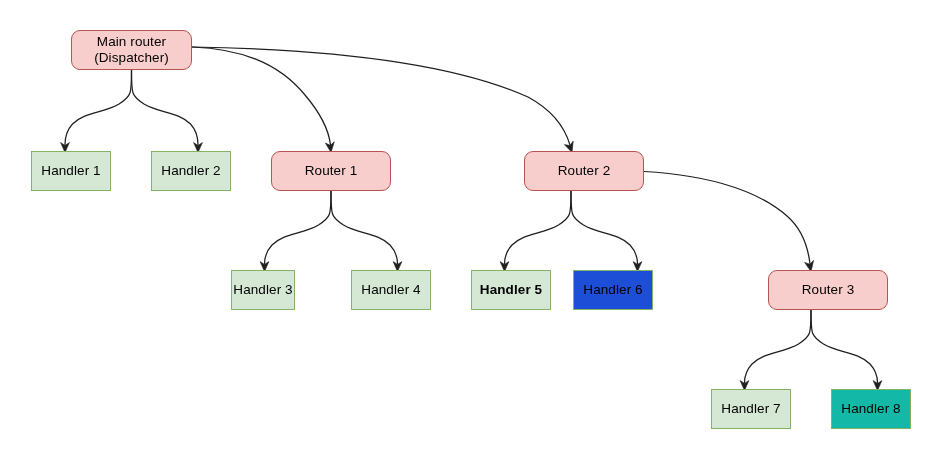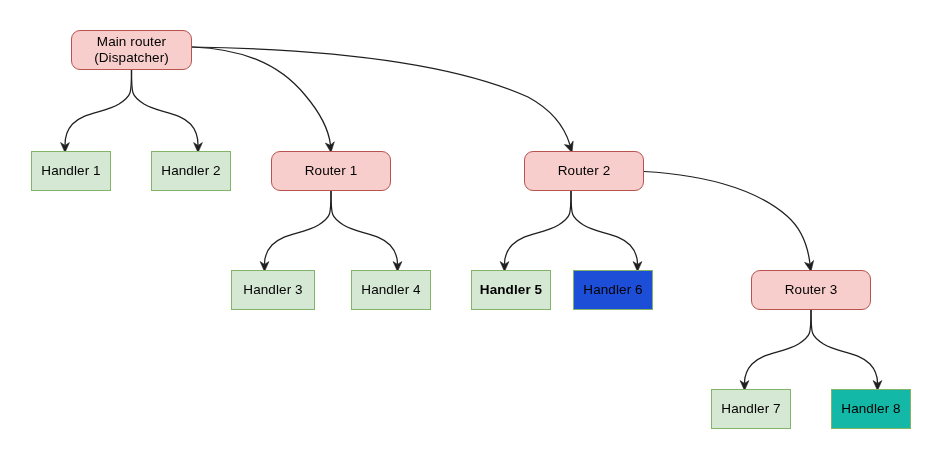--- a/index.html
+++ b/index.html
@@ -114,22 +114,22 @@
       </g>
     </svg>
 
   <div id="node-layer">
       <div class="node node-router" style="left: 71px; top: 30px; width: 121px; height: 40px; background: rgb(248, 206, 204); border-color: rgb(184, 84, 80); color: rgb(0, 0, 0);"><span>Main router
 (Dispatcher)</span></div>
       <div class="node node-handler" style="left: 31px; top: 151px; width: 80px; height: 40px; background: rgb(213, 232, 212); border-color: rgb(130, 179, 102); color: rgb(0, 0, 0);"><span>Handler 1</span></div>
       <div class="node node-handler" style="left: 151px; top: 151px; width: 80px; height: 40px; background: rgb(213, 232, 212); border-color: rgb(130, 179, 102); color: rgb(0, 0, 0);"><span>Handler 2</span></div>
       <div class="node node-router" style="left: 271px; top: 151px; width: 120px; height: 40px; background: rgb(248, 206, 204); border-color: rgb(184, 84, 80); color: rgb(0, 0, 0);"><span>Router 1</span></div>
       <div class="node node-router" style="left: 511px; top: 151px; width: 120px; height: 40px; background: rgb(248, 206, 204); border-color: rgb(184, 84, 80); color: rgb(0, 0, 0); margin-left: 13px;"><span>Router 2</span></div>
-      <div class="node node-handler" style="left: 231px; top: 270px; width: 84px; height: 40px; background: rgb(213, 232, 212); border-color: rgb(130, 179, 102); color: rgb(0, 0, 0);"><span>Handler 3</span></div>
+      <div class="node node-handler" style="left: 231px; top: 270px; width: 64px; height: 40px; background: rgb(213, 232, 212); border-color: rgb(130, 179, 102); color: rgb(0, 0, 0);"><span>Handler 3</span></div>
       <div class="node node-handler" style="left: 351px; top: 270px; width: 80px; height: 40px; background: rgb(213, 232, 212); border-color: rgb(130, 179, 102); color: rgb(0, 0, 0);"><span>Handler 4</span></div>
       <div class="node node-handler" style="left: 471px; top: 270px; width: 80px; height: 40px; background: rgb(213, 232, 212); border-color: rgb(130, 179, 102); color: rgb(0, 0, 0); font-weight: bold;"><span>Handler 5</span></div>
       <div class="node node-handler" style="left: 573px; top: 270px; width: 80px; height: 40px; background: #1d4ed8; border-color: rgb(130, 179, 102); color: rgb(0, 0, 0);"><span>Handler 6</span></div>
-      <div class="node node-router" style="left: 751px; top: 270px; width: 120px; height: 40px; background: rgb(248, 206, 204); border-color: rgb(184, 84, 80); color: rgb(0, 0, 0);"><span>Router 3</span></div>
+      <div class="node node-router" style="left: 768px; top: 270px; width: 120px; height: 40px; background: rgb(248, 206, 204); border-color: rgb(184, 84, 80); color: rgb(0, 0, 0);"><span>Router 3</span></div>
       <div class="node node-handler" style="left: 711px; top: 389px; width: 80px; height: 40px; background: rgb(213, 232, 212); border-color: rgb(130, 179, 102); color: rgb(0, 0, 0);"><span>Handler 7</span></div>
       <div class="node node-handler" style="left: 831px; top: 389px; width: 80px; height: 40px; background: #14b8a6; border-color: rgb(130, 179, 102); color: rgb(0, 0, 0);"><span>Handler 8</span></div>
     </div>
 
 </div>
 
 </body></html>

